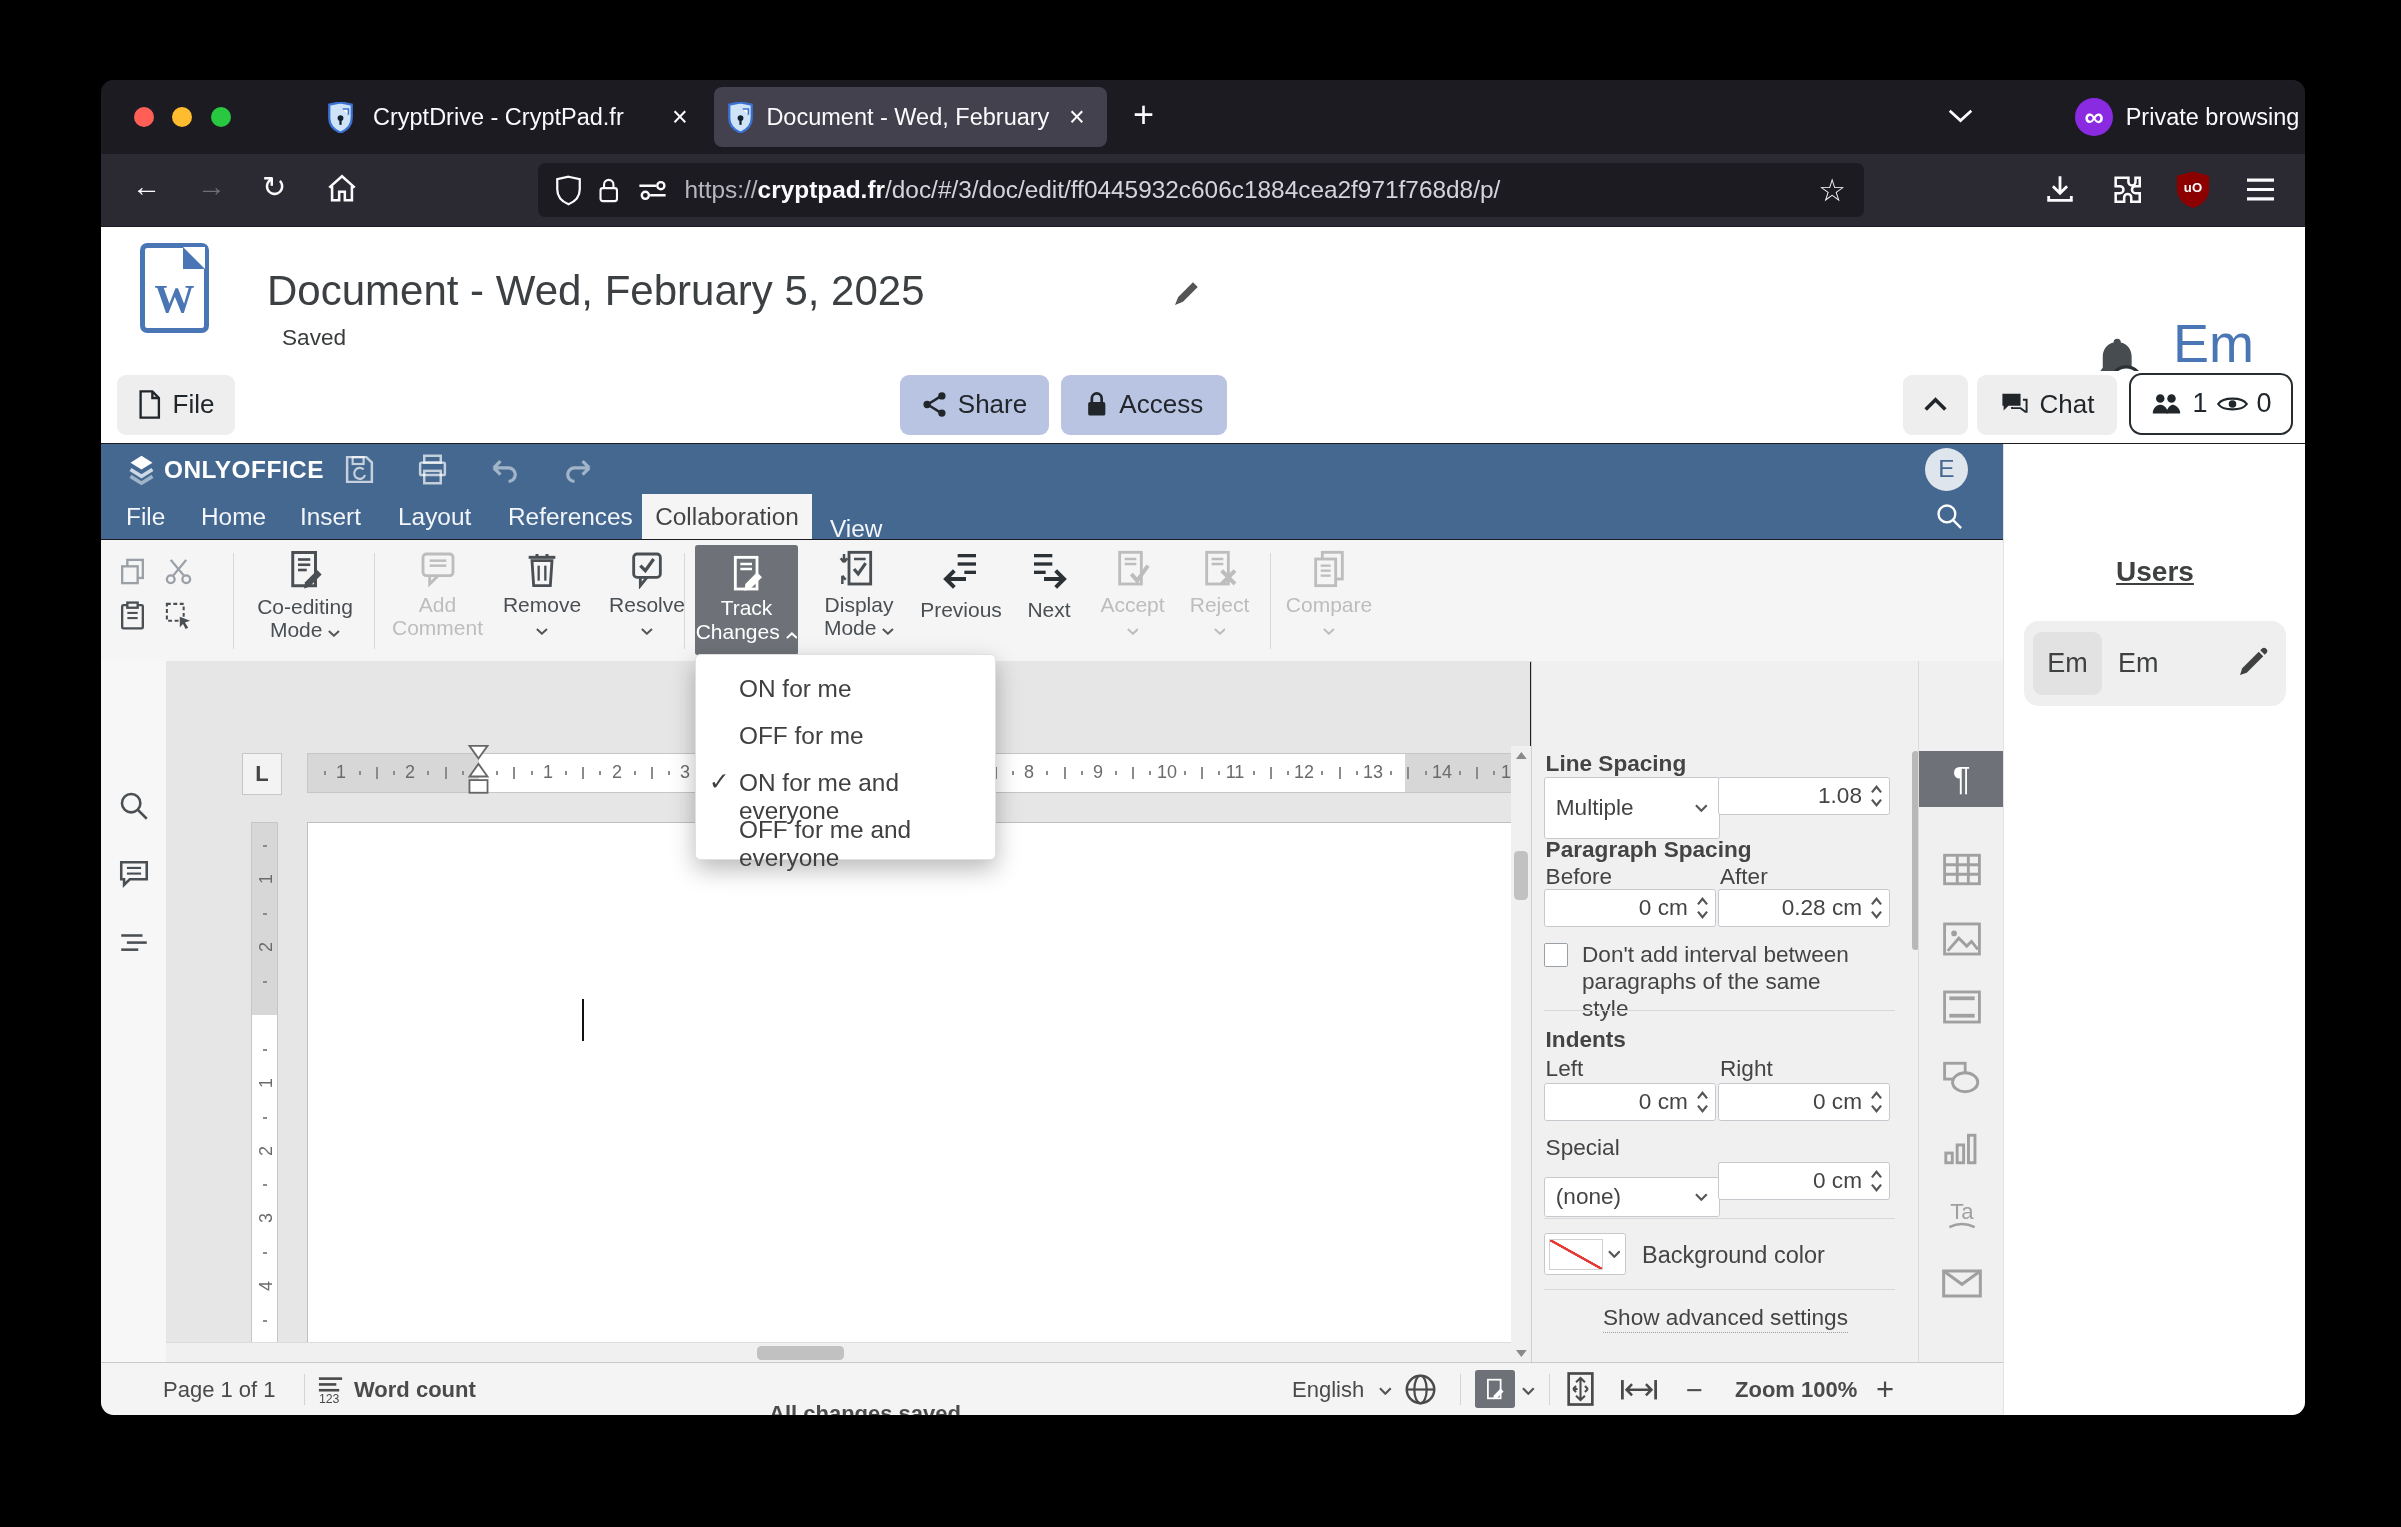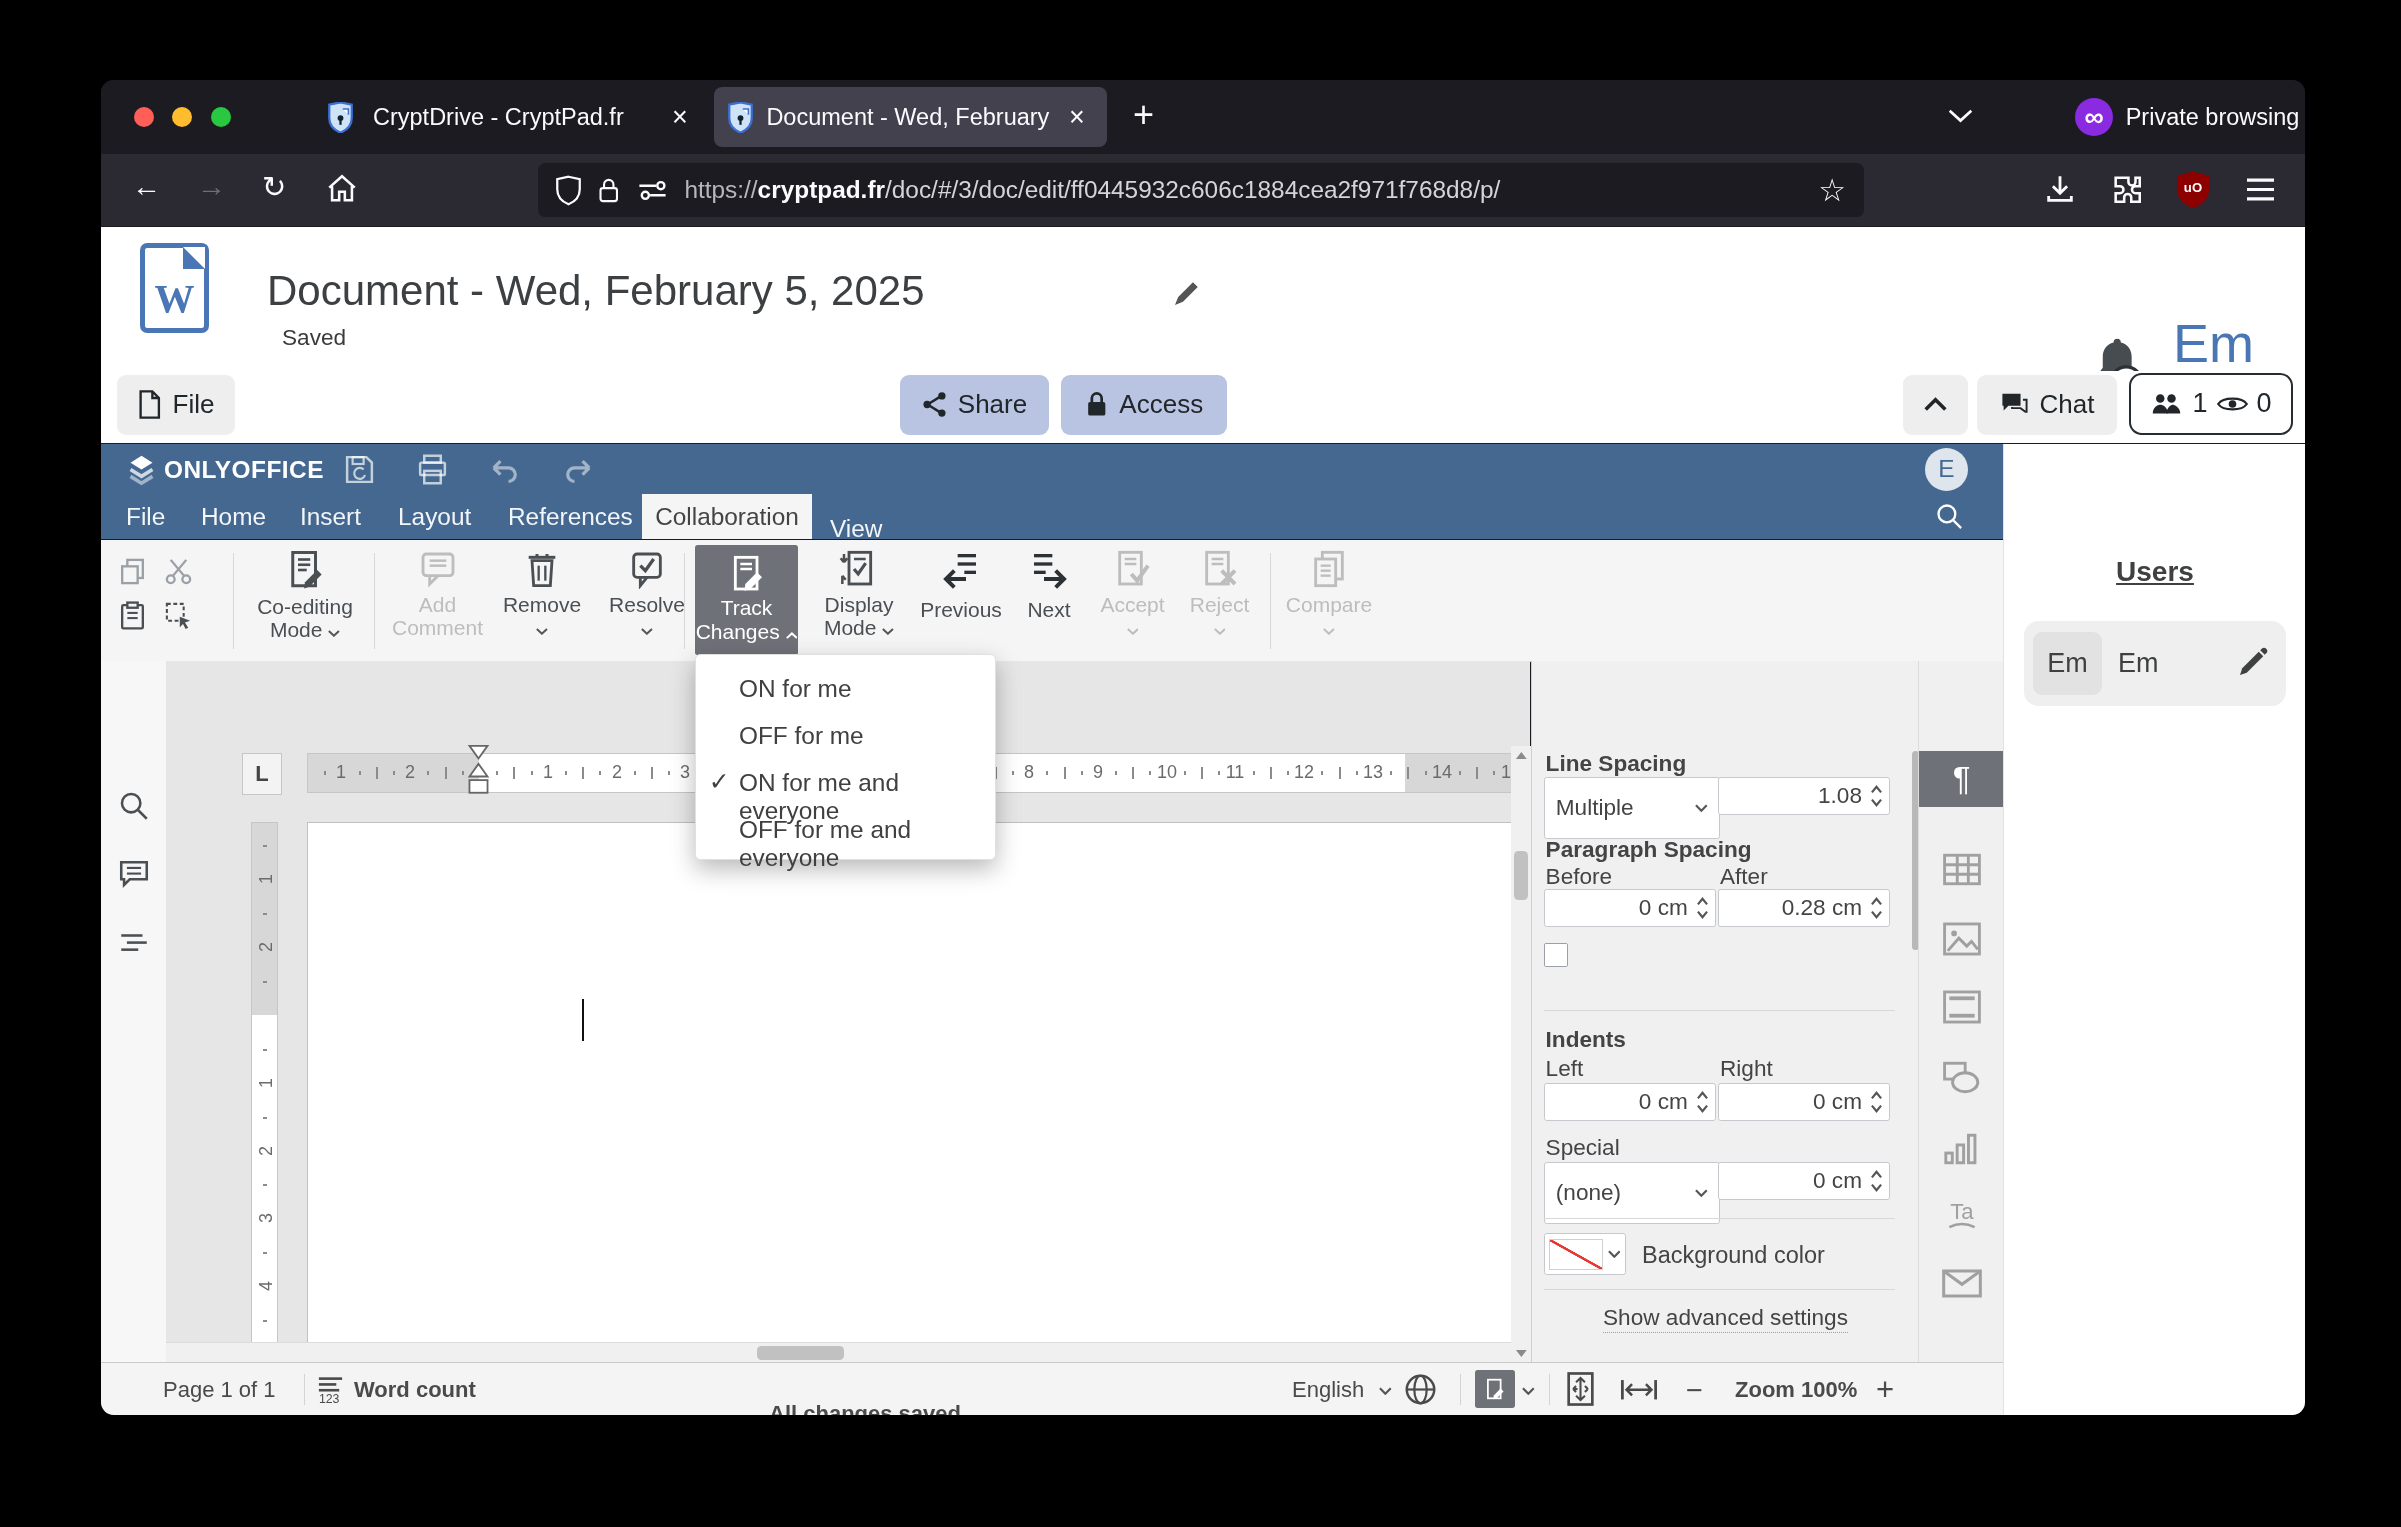--- a/index.html
+++ b/index.html
@@ -674,41 +674,42 @@
           </svg>
     </div>
     <div class="abs pinput" style="left:186px;top:228px;width:152px;height:36px;padding:0 7.2px 0 11px;justify-content:flex-end;gap:9px;">
       <span>0.28 cm</span>
       <svg width="11" height="22" viewBox="0 0 12 24">
             <polyline class="chev" points="1,8 6,2 11,8"></polyline>
             <polyline class="chev" points="1,16 6,22 11,16"></polyline>
           </svg>
     </div>
     <div class="abs" style="left:11.8px;top:282px;width:22px;height:22px;background:#fff;border:0.9px solid #9aa0a5;border-radius:1.8px;"></div>
+    <div class="abs plabel" style="left:50px;top:280px;width:280px;line-height:27px;">Don't add interval between paragraphs of the same style</div>
     <div class="abs pdivider" style="left:11.8px;top:349px;width:351px;"></div>
 
     <div class="abs ptitle" style="left:13.6px;top:366px;">Indents</div>
     <div class="abs plabel" style="left:13.6px;top:395px;">Left</div>
     <div class="abs plabel" style="left:188px;top:395px;">Right</div>
     <div class="abs pinput" style="left:11.8px;top:422px;width:152px;height:36px;padding:0 7.2px 0 11px;justify-content:flex-end;gap:9px;">
       <span>0 cm</span>
       <svg width="11" height="22" viewBox="0 0 12 24">
             <polyline class="chev" points="1,8 6,2 11,8"></polyline>
             <polyline class="chev" points="1,16 6,22 11,16"></polyline>
           </svg>
     </div>
     <div class="abs pinput" style="left:186px;top:422px;width:152px;height:36px;padding:0 7.2px 0 11px;justify-content:flex-end;gap:9px;">
       <span>0 cm</span>
       <svg width="11" height="22" viewBox="0 0 12 24">
             <polyline class="chev" points="1,8 6,2 11,8"></polyline>
             <polyline class="chev" points="1,16 6,22 11,16"></polyline>
           </svg>
     </div>
     <div class="abs plabel" style="left:13.6px;top:474px;">Special</div>
-    <div class="abs pinput" style="left:11.8px;top:501px;width:152px;height:36px;padding:12px 11px;justify-content:space-between;">
+    <div class="abs pinput" style="left:11.8px;top:516px;width:152px;height:36px;padding:1px 11px;justify-content:space-between;">
       <span>(none)</span>
       <svg width="12.7" height="8.1" viewBox="0 0 14 9">
             <polyline class="chev" points="1,1.5 7,7.5 13,1.5"></polyline>
           </svg>
     </div>
     <div class="abs pinput" style="left:186px;top:501px;width:152px;height:36px;padding:0 7.2px 0 11px;justify-content:flex-end;gap:9px;">
       <span>0 cm</span>
       <svg width="11" height="22" viewBox="0 0 12 24">
             <polyline class="chev" points="1,8 6,2 11,8"></polyline>
             <polyline class="chev" points="1,16 6,22 11,16"></polyline>

